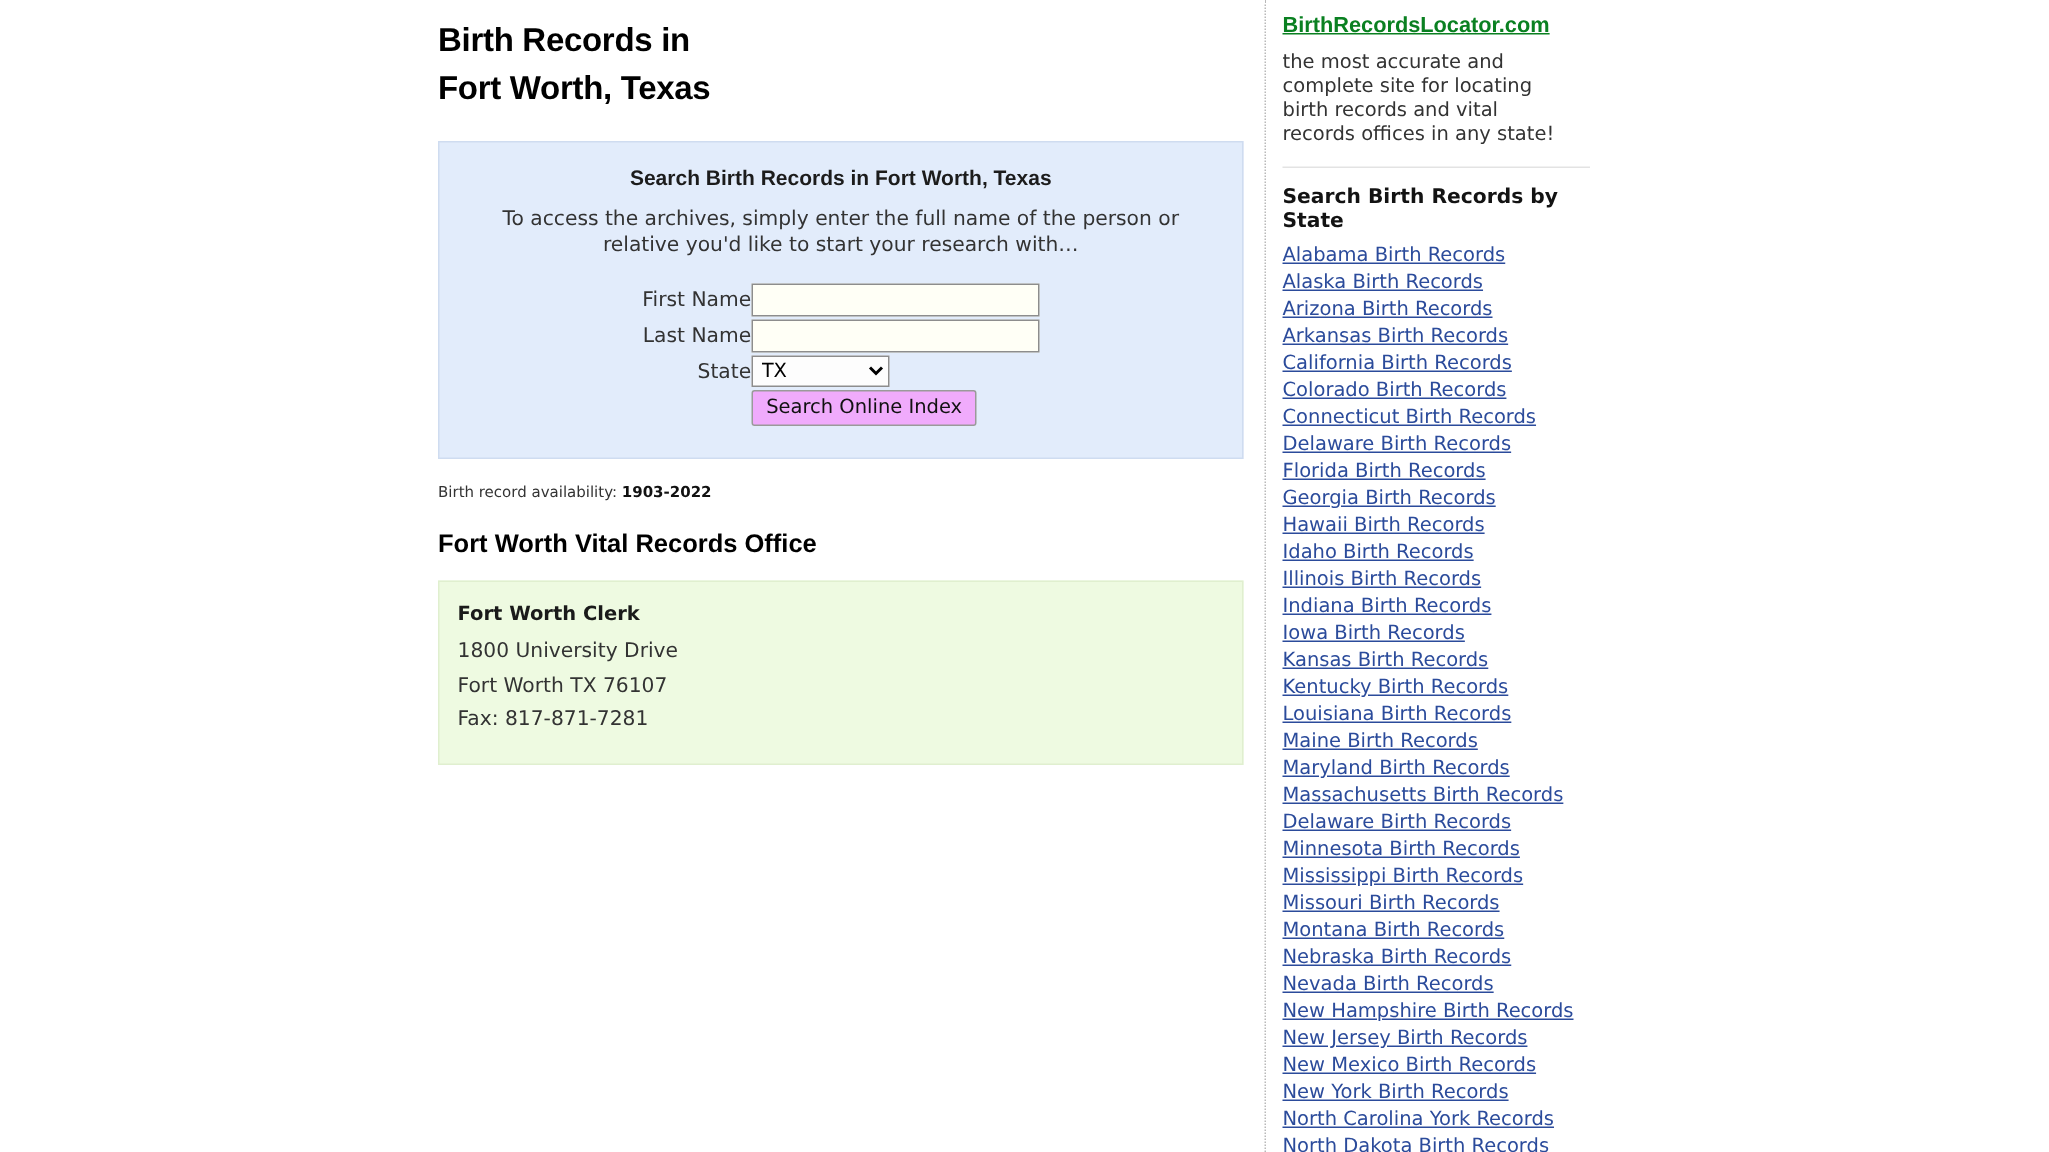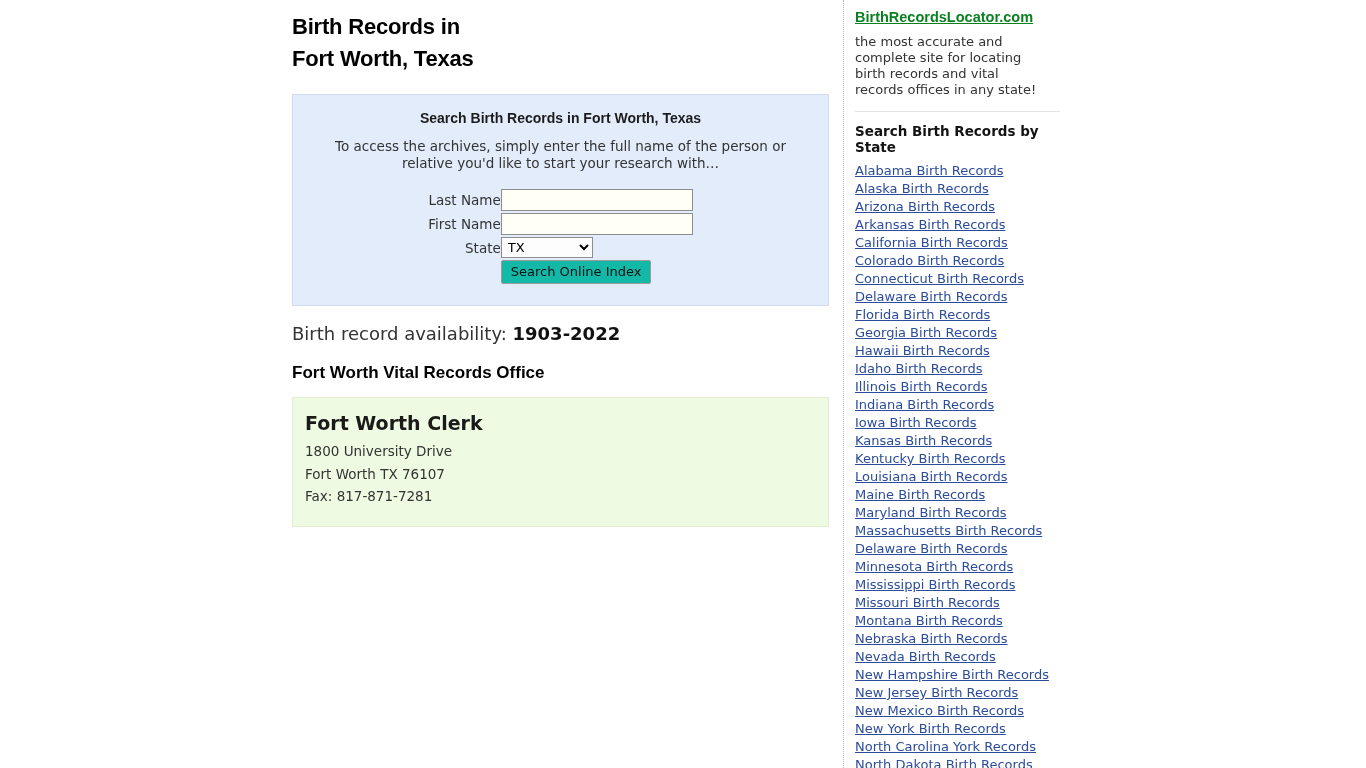--- a/index.html
+++ b/index.html
@@ -109,30 +109,30 @@
     padding: 1px 2px;
     box-sizing: border-box;
   }
   td.submit-cell {
     padding-top: 11px;
   }
   button.submit-btn {
     font-family: "DejaVu Sans", sans-serif;
     font-size: 13px;
     color: #111111;
-    background: #14b8a6;
+    background: #f0abfc;
     border: 1px solid #9a9a9a;
     border-radius: 2px;
     padding: 3px 9px 4px 9px;
     cursor: pointer;
   }
 
   .availability {
     margin-top: 17px;
-    font-size: 18px;
+    font-size: 10px;
     color: #333333;
   }
   .availability b { color: #111111; }
 
   h2.office-title {
     font-family: "Liberation Sans", "DejaVu Sans", sans-serif;
     font-size: 17px;
     font-weight: bold;
     color: #000000;
     margin: 19px 0 0 0;
@@ -142,21 +142,21 @@
     margin-top: 14px;
     width: 537px;
     box-sizing: border-box;
     background: #eefae1;
     border: 1px solid #e0efcf;
     padding: 14px 14px 18px 12px;
   }
   .office-card .office-name {
     font-family: "DejaVu Sans", sans-serif;
     font-weight: bold;
-    font-size: 19px;
+    font-size: 13px;
     color: #1a1a1a;
     margin-bottom: 6px;
   }
   .office-card .office-line {
     font-size: 13.5px;
     line-height: 22.5px;
     color: #333333;
   }
 
   
@@ -225,27 +225,27 @@
       <span class="line">Fort Worth, Texas</span>
     </h1>
 
     <section class="search-panel">
       <h2>Search Birth Records in Fort Worth, Texas</h2>
       <p class="search-blurb">To access the archives, simply enter the full name of the person or relative you'd like to start your research with…</p>
 
       <table class="search-form">
         <tbody>
           <tr>
-            <td class="field-label">Last Name</td>
+            <td class="field-label">First Name</td>
             <td>
               <input class="text-field" type="text" placeholder="" style="">
             </td>
           </tr>
           <tr>
-            <td class="field-label">First Name</td>
+            <td class="field-label">Last Name</td>
             <td>
               <input class="text-field" type="text" placeholder="" style="">
             </td>
           </tr>
           <tr>
             <td class="field-label">State</td>
             <td>
               <select class="state-select">
                 <option>TX</option>
               </select>

